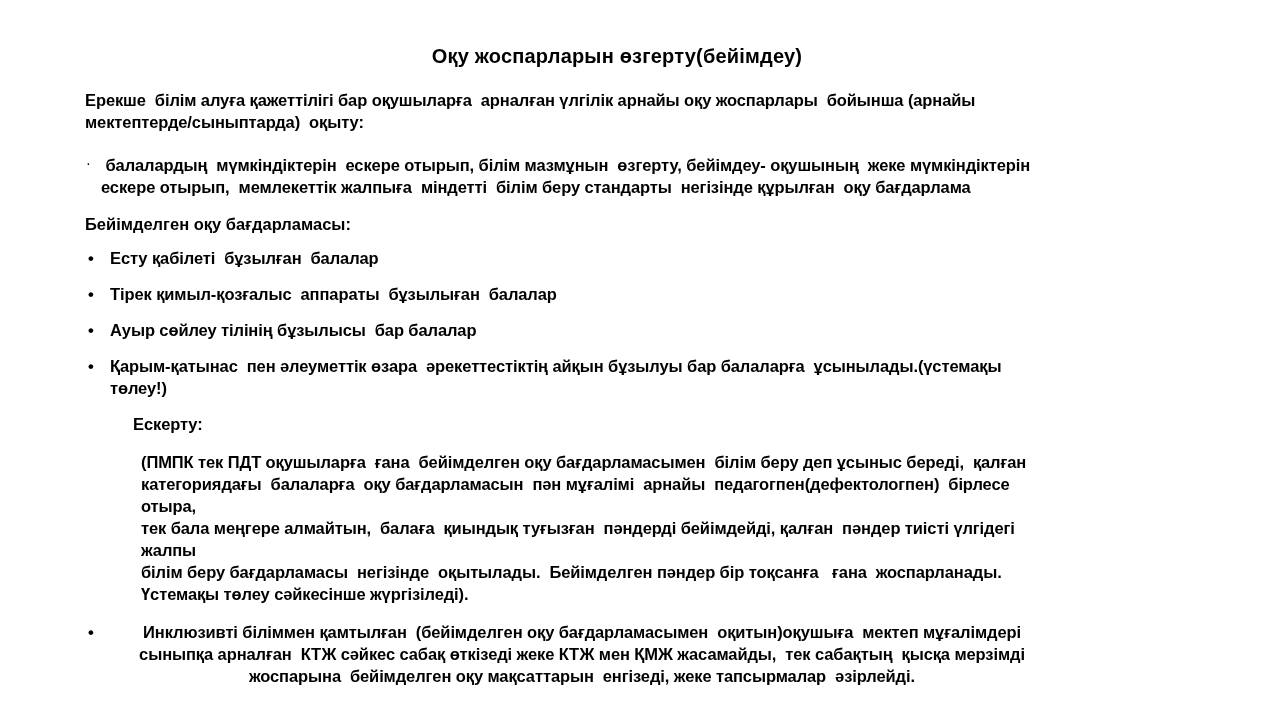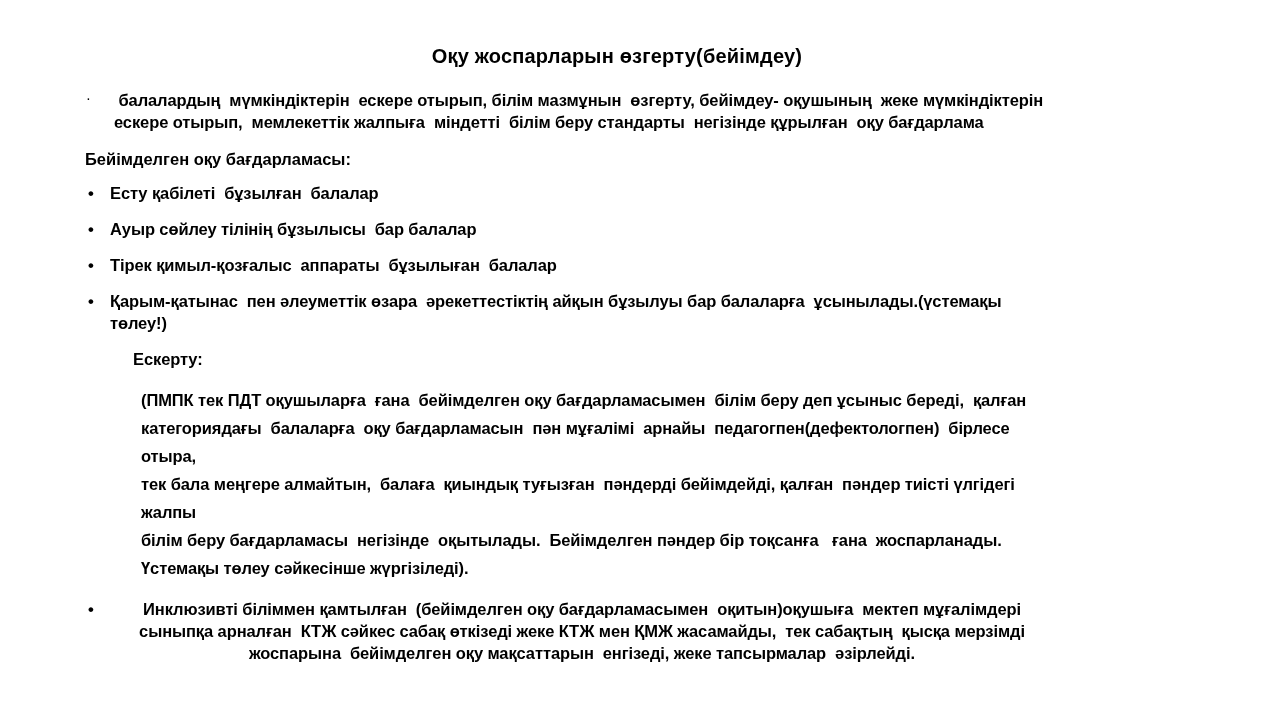--- a/index.html
+++ b/index.html
@@ -46,21 +46,20 @@
     margin: 21px 0 0 0;
   }
   .sub-bullet .tiny-dot {
     flex: 0 0 14px;
     font-size: 10px;
     line-height: 22px;
     padding-left: 2px;
   }
   .sub-bullet .txt {
     flex: 1;
-    margin-left: 13px;
   }
   .section-heading {
     margin: 15px 0 8px 0;
     font-size: 16.5px;
     line-height: 22px;
   }
   ul.main-list {
     list-style: none;
     margin: 12px 0 0 0;
     padding: 0;
@@ -83,50 +82,52 @@
     text-align: center;
   }
   ul.main-list.final li {
     margin-bottom: 0;
   }
   .note-label {
     margin: 12px 0 16px 48px;
   }
   .note-body {
     margin: 4px 0 0 56px;
-    line-height: 28px;
+    line-height: 22px;
   }
 </style>
 </head>
 <body>
 
 <div class="slide">
 
   <h1 class="title">Оқу жоспарларын өзгерту(бейімдеу)</h1>
 
   <div class="content">
 
+    <p class="txt intro">Ерекше  білім алуға қажеттілігі бар оқушыларға  арналған үлгілік арнайы оқу жоспарлары  бойынша (арнайы
+мектептерде/сыныптарда)  оқыту:</p>
 
     <div class="sub-bullet">
       <span class="tiny-dot">·</span>
       <span class="txt"> балалардың  мүмкіндіктерін  ескере отырып, білім мазмұнын  өзгерту, бейімдеу- оқушының  жеке мүмкіндіктерін
 ескере отырып,  мемлекеттік жалпыға  міндетті  білім беру стандарты  негізінде құрылған  оқу бағдарлама</span>
     </div>
 
     <h2 class="section-heading">Бейімделген оқу бағдарламасы:</h2>
 
     <ul class="main-list">
       <li>
         <span class="txt">Есту қабілеті  бұзылған  балалар</span>
       </li>
       <li>
-        <span class="txt">Ауыр сөйлеу тілінің бұзылысы  бар балалар</span>
+        <span class="txt">Тірек қимыл-қозғалыс  аппараты  бұзылыған  балалар</span>
       </li>
       <li>
-        <span class="txt">Тірек қимыл-қозғалыс  аппараты  бұзылыған  балалар</span>
+        <span class="txt">Ауыр сөйлеу тілінің бұзылысы  бар балалар</span>
       </li>
       <li>
         <span class="txt">Қарым-қатынас  пен әлеуметтік өзара  әрекеттестіктің айқын бұзылуы бар балаларға  ұсынылады.(үстемақы  төлеу!)</span>
       </li>
     </ul>
 
     <p class="txt note-label">Ескерту:</p>
 
     <p class="txt note-body">(ПМПК тек ПДТ оқушыларға  ғана  бейімделген оқу бағдарламасымен  білім беру деп ұсыныс береді,  қалған
 категориядағы  балаларға  оқу бағдарламасын  пән мұғалімі  арнайы  педагогпен(дефектологпен)  бірлесе отыра,

